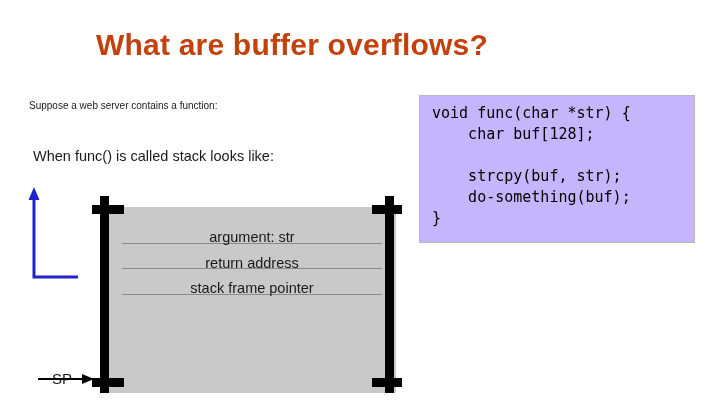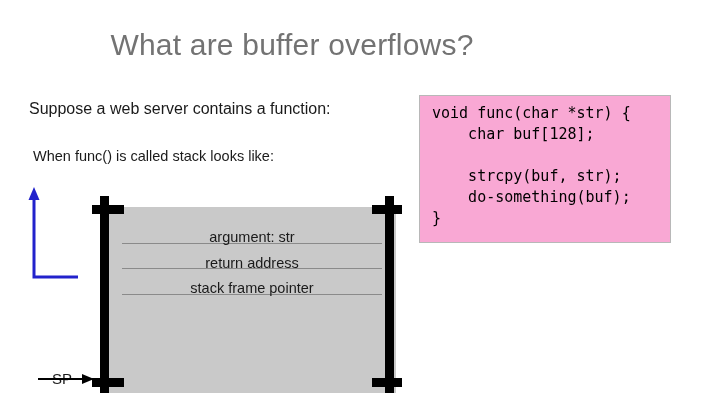--- a/index.html
+++ b/index.html
@@ -18,52 +18,52 @@
     position: relative;
     width: 720px;
     height: 405px;
   }
   .title {
     position: absolute;
     left: 0;
     top: 28px;
     width: 584px;
     text-align: center;
-    color: #737373;
+    color: #c2410c;
     font-size: 30px;
-    font-weight: normal;
+    font-weight: bold;
     letter-spacing: 0.2px;
     font-family: "Liberation Sans", sans-serif;
   }
   .left-text-1 {
     position: absolute;
     left: 29px;
     top: 100px;
-    font-size: 16px;
+    font-size: 10px;
     color: #1a1a1a;
     white-space: nowrap;
   }
   .left-text-2 {
     position: absolute;
     left: 33px;
     top: 148px;
     font-size: 14.5px;
     color: #1a1a1a;
     white-space: nowrap;
     text-align: right;
   }
   
   .code-box {
     position: absolute;
     left: 419px;
     top: 95px;
-    width: 252px;
+    width: 276px;
     height: 148px;
     border: 1px solid #b8b8b8;
-    background: #f9a8d4;
+    background: #c4b5fd;
     box-sizing: border-box;
   }
   .code-text {
     position: absolute;
     left: 12px;
     top: 7px;
     font-family: "DejaVu Sans Mono", "Liberation Mono", monospace;
     font-size: 15px;
     line-height: 21px;
     color: #000000;

